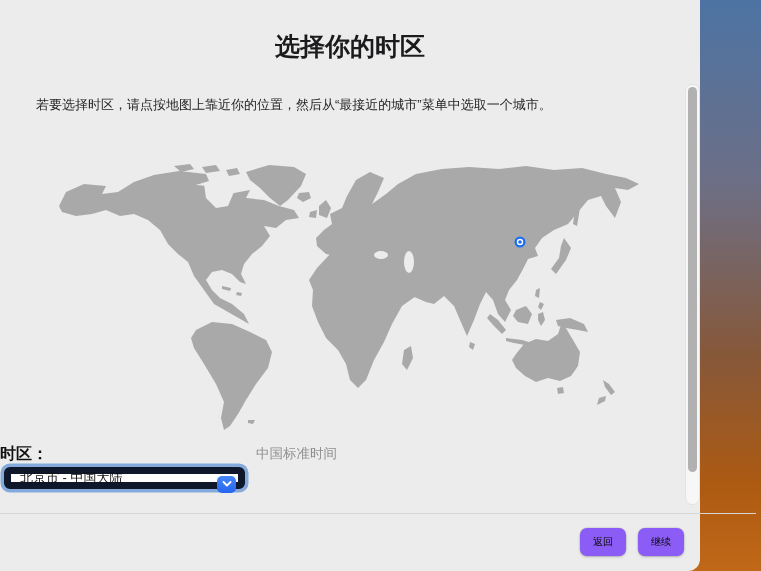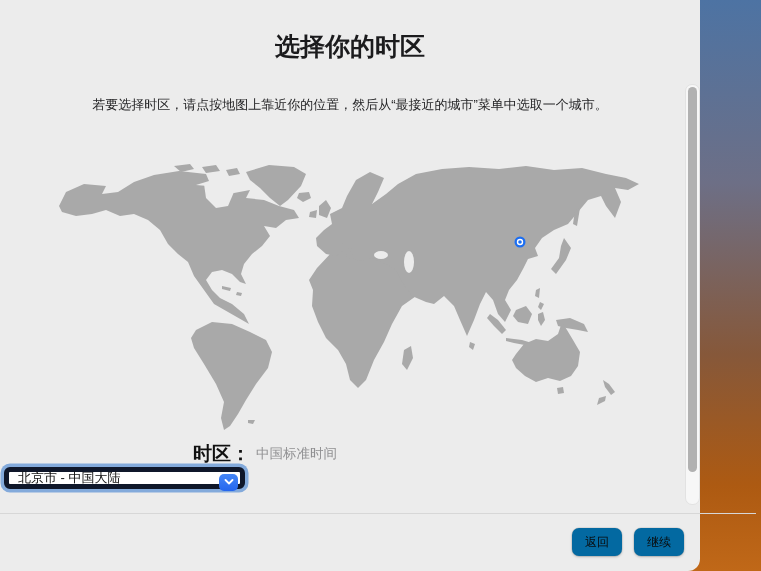--- a/index.html
+++ b/index.html
@@ -13,47 +13,47 @@
     position:absolute; left:0; top:0; width:700px; height:571px;
     background:#ececec;
     border-bottom-right-radius:12px;
   }
   .page-title {
     position:absolute; top:30px; left:0; width:100%;
     text-align:center; font-size:25px; font-weight:700; color:#1b1b1d;
   }
   .page-subtitle {
     position:absolute; top:96px; left:0; width:100%;
-    text-align:center; font-size:13px; color:#252527;
+    text-align:left; font-size:13px; color:#252527;padding-left:36px;
   }
   .map-wrap { position:absolute; left:54px; top:162px; width:592px; height:272px; }
   .map-wrap svg { display:block; width:100%; height:100%; }
   .row { position:absolute; left:0; width:100%; display:flex; align-items:center; }
-  .row-label { width:250px; text-align:right; font-size:19px; font-weight:700; color:#111; flex:none; }
+  .row-label { width:250px; font-size:16px; font-weight:700; color:#111; flex:none; }
   .tz-row { top:446px; height:16px; }
   .tz-value { margin-left:6px; font-size:13.5px; color:#909092; }
   .city-row { top:464px; height:28px; }
   .select {
     position:relative; margin-left:4px; width:241px; height:22px;
-    background:#fff; border:5px solid #0f172a; border-radius:6px;
+    background:#fff; border:7px solid #0f172a; border-radius:6px;
     box-shadow:0 0 0 3.5px #83aadb;
     display:flex; align-items:center; padding:0 26px 0 9px;
     font-size:13px; color:#111; cursor:default;
   }
   .select-btn {
     position:absolute; right:2px; top:1.5px; width:19px; height:17px;
     border-radius:5px; background:linear-gradient(#4486f7,#2566ee);
     display:flex; align-items:center; justify-content:center;
   }
   .divider { position:absolute; top:513px; left:0; width:756px; height:1px; background:#d7d7d7; }
   .footer-buttons { position:absolute; top:528px; right:16px; display:flex; gap:12px; }
   .btn {
-    height:28px; padding:0 13px; background:#0369a1; border:none; border-radius:7px;
+    height:28px; padding:0 13px; background:#8b5cf6; border:none; border-radius:7px;
     box-shadow:0 0 0 0.5px rgba(0,0,0,0.12), 0 1px 2.5px rgba(0,0,0,0.22);
-    font-family:inherit; font-size:12px; color:#0a0a0a; cursor:pointer;
+    font-family:inherit; font-size:10px; color:#0a0a0a; cursor:pointer;
   }
   .scrollbar {
     position:absolute; right:0; top:84px; width:15px; height:421px;
     background:#f7f7f7; border:1px solid #e2e2e2; border-radius:7px;
   }
   .scroll-thumb {
     position:absolute; left:2px; top:2px; width:9px; height:385px;
     background:#b1b1b1; border-radius:5px;
   }
 </style>

